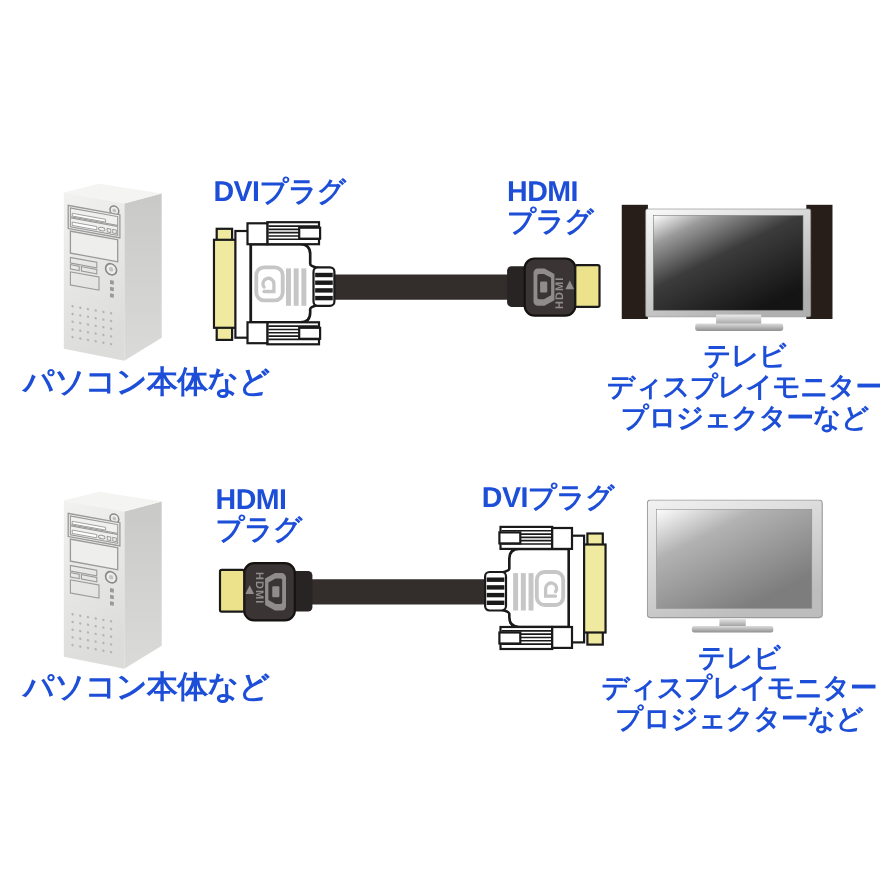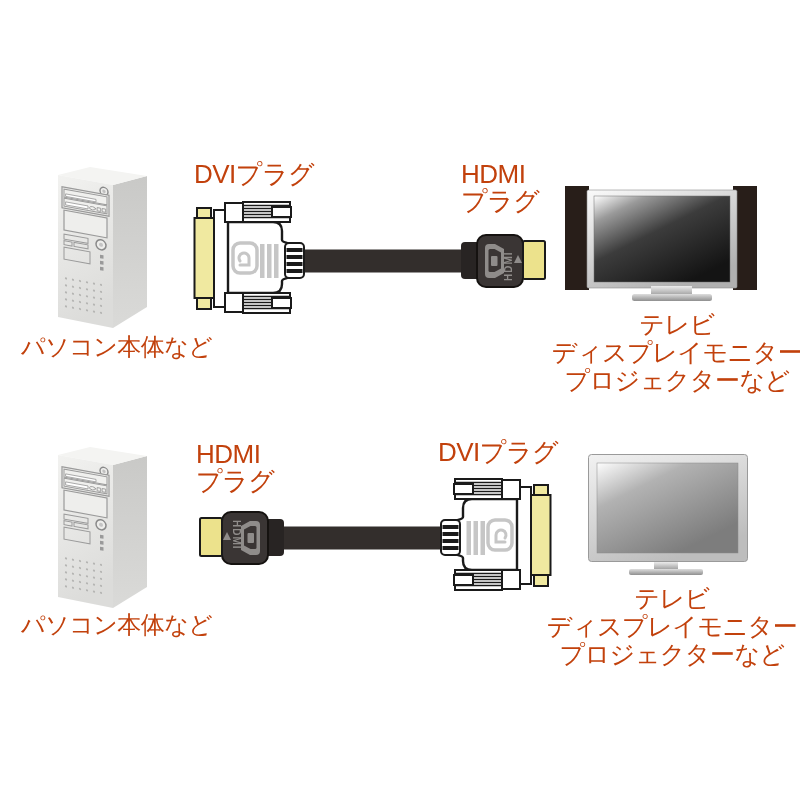--- a/index.html
+++ b/index.html
@@ -2,25 +2,25 @@
 <html><head>
 <meta charset="utf-8">
 <style>
   html,body{margin:0;padding:0;background:#ffffff;}
   .canvas{
     position:relative;width:800px;height:800px;background:#ffffff;overflow:hidden;
     font-family:"Liberation Sans","DejaVu Sans",sans-serif;
   }
   .abs{position:absolute;}
   .lbl{
-    position:absolute;font-weight:normal;color:#c2410c;
+    position:absolute;font-weight:bold;color:#1d4ed8;
     white-space:nowrap;letter-spacing:-0.5px;
   }
   .lbl-plug{font-size:26px;line-height:27px;}
-  .lbl-device{font-size:24px;line-height:28px;}
+  .lbl-device{font-size:28px;line-height:28px;}
   .lbl-display{font-size:25px;line-height:28px;text-align:center;width:264px;}
   .hdmi-mark{
     font-size:10px;font-weight:bold;fill:#8f8c8a;letter-spacing:1px;
     font-family:"Liberation Sans","DejaVu Sans",sans-serif;
   }
 </style>
 </head>
 <body>
 
 <div class="canvas">

